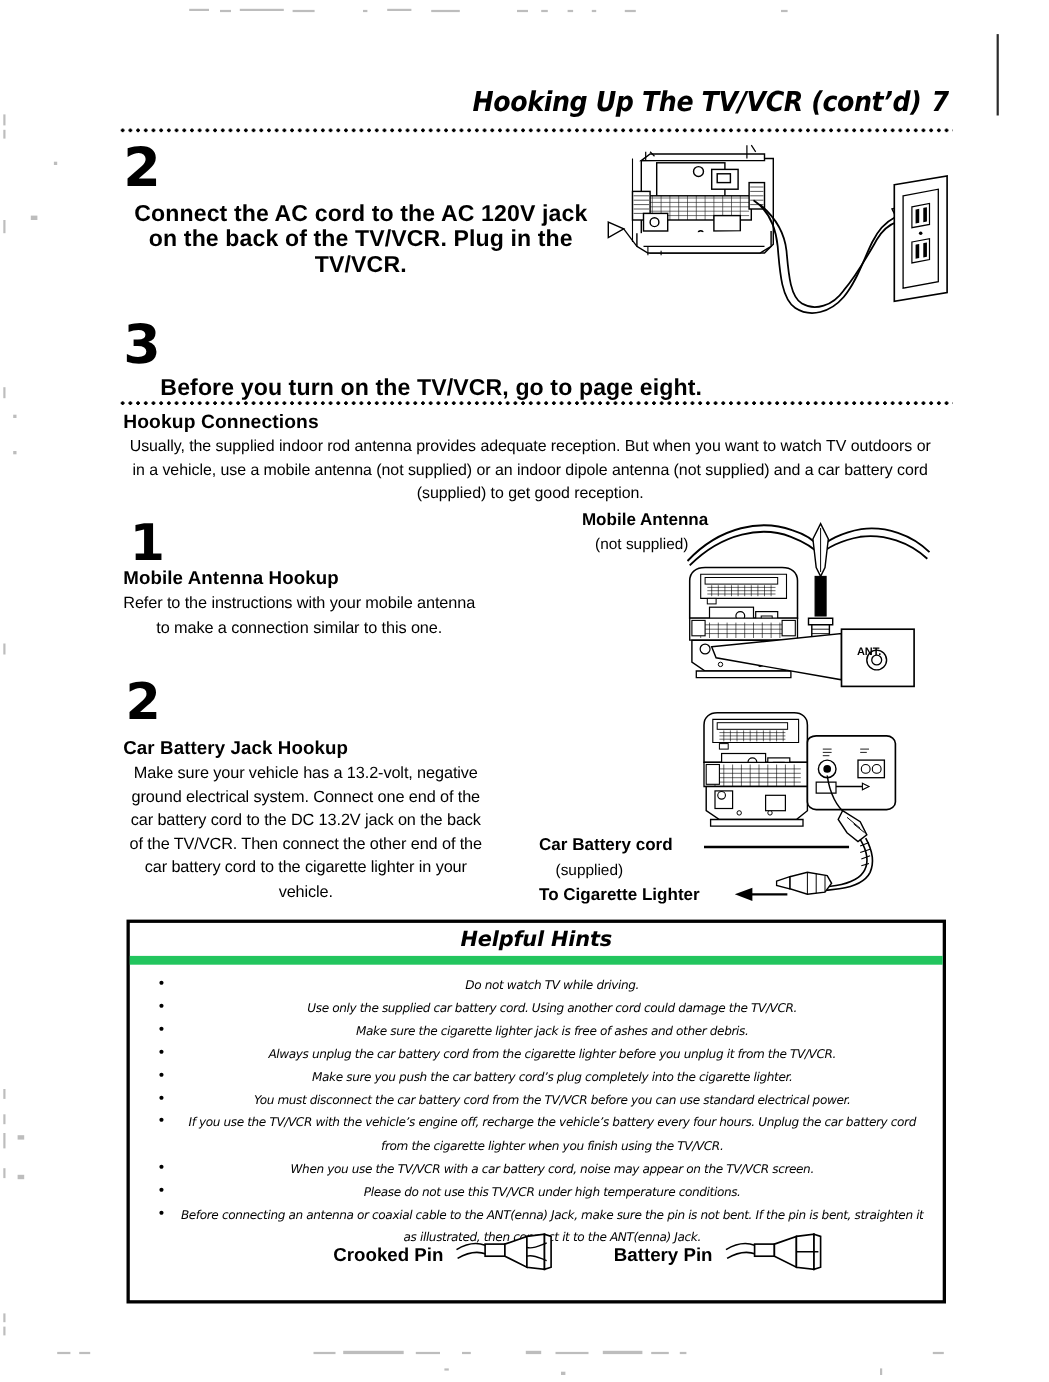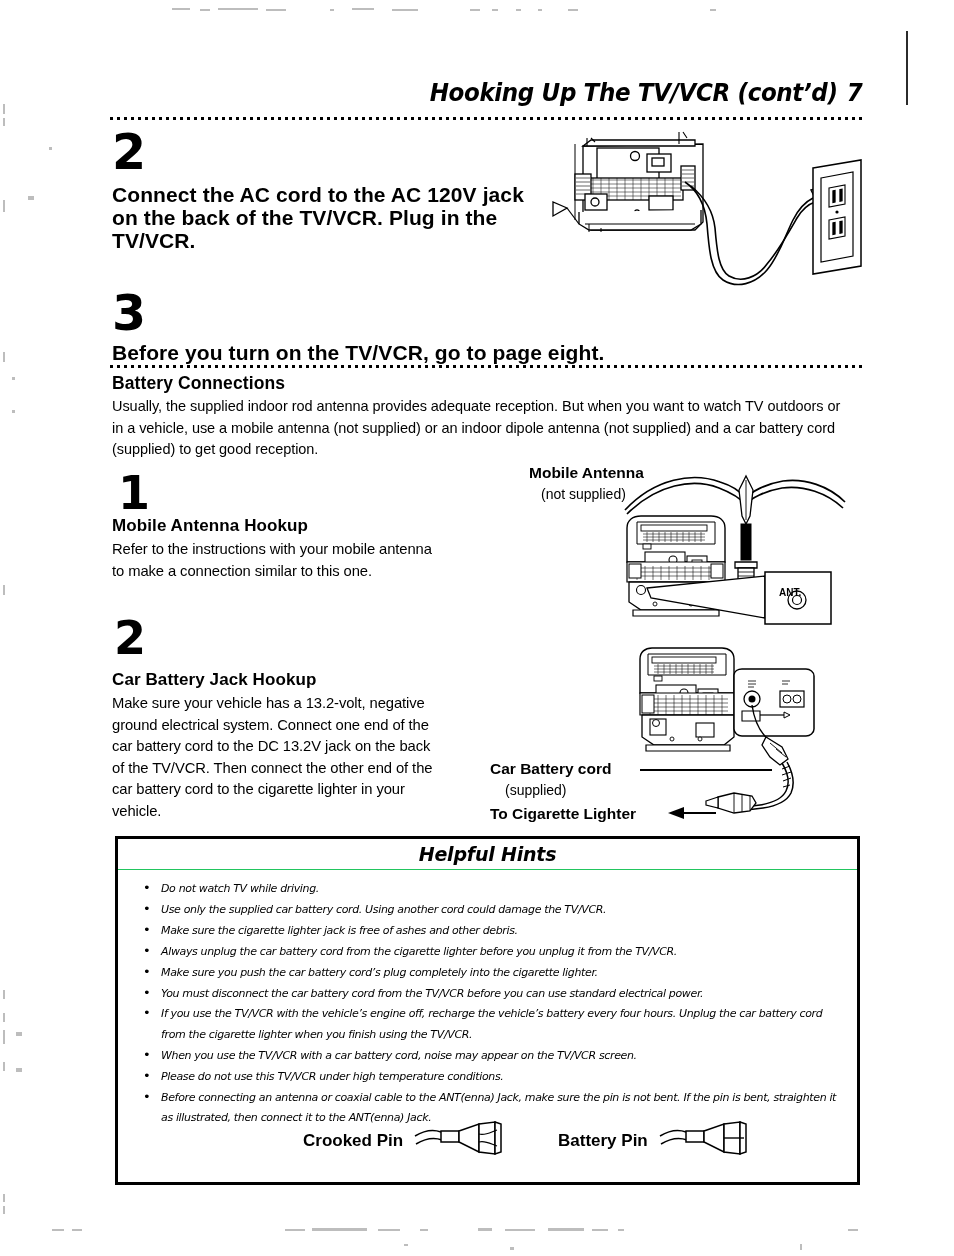--- a/index.html
+++ b/index.html
@@ -10,20 +10,21 @@
   body {
     font-family: "Liberation Sans", sans-serif;
     color: #000000;
   }
   #page {
     position: relative;
     width: 954px;
     height: 1256px;
     overflow: hidden;
     background: #ffffff;
+    text-align: center;
   }
 
   
   .speck {
     position: absolute;
     background: #9a9a9a;
     opacity: .65;
   }
   .edge-line {
     position: absolute;
@@ -128,21 +129,21 @@
     left: 115px;
     top: 836px;
     width: 745px;
     height: 349px;
     border: 3px solid #000;
     box-sizing: border-box;
     background: #fff;
   }
   #hints-title-bar {
     height: 30px;
-    border-bottom: 1px solid #22c55e;
+    border-bottom: 8px solid #22c55e;
     display: flex;
     align-items: center;
     justify-content: center;
   }
   #hints-title {
     font-family: "DejaVu Sans", sans-serif;
     font-style: italic;
     font-weight: bold;
     font-size: 19px;
     letter-spacing: -0.2px;
@@ -324,21 +325,21 @@
       <path d="M295 97.6 L297 97.2 L297 108.8 L295 109.2 Z" fill="#000"></path>
       <circle cx="292" cy="88" r="1.6" fill="#000" stroke="none"></circle>
     </svg>
   </div>
 
   <div class="stepnum" style="left:112px;top:289px;font-size:49px;">3</div>
   <div class="bold-instruction" style="left:112px;top:341px;width:560px;">Before you turn on the TV/VCR, go to page eight.</div>
 
   <div class="dotrule" id="dotrule-2"></div>
 
-  <div class="section-head" style="left:112px;top:373px;">Battery Connections</div>
+  <div class="section-head" style="left:112px;top:373px;">Hookup Connections</div>
   <div class="para" style="left:112px;top:396px;width:740px;">Usually, the supplied indoor rod antenna provides adequate reception.  But when you want to watch TV outdoors or in a vehicle, use a mobile antenna (not supplied) or an indoor dipole antenna (not supplied) and a car battery cord (supplied) to get good reception.</div>
 
   <div class="stepnum" style="left:118px;top:470px;font-size:46px;">1</div>
   <div class="subsection-head" style="left:112px;top:516px;">Mobile Antenna Hookup</div>
   <div class="para-narrow" style="left:112px;top:539px;width:320px;">Refer to the instructions with your mobile antenna to make a connection similar to this one.</div>
 
   <div class="fig-label-bold" style="left:529px;top:464px;">Mobile Antenna</div>
   <div class="fig-label-plain" style="left:541px;top:486px;">(not supplied)</div>
 
   <div class="fig" style="left:615px;top:472px;width:240px;height:160px;">

